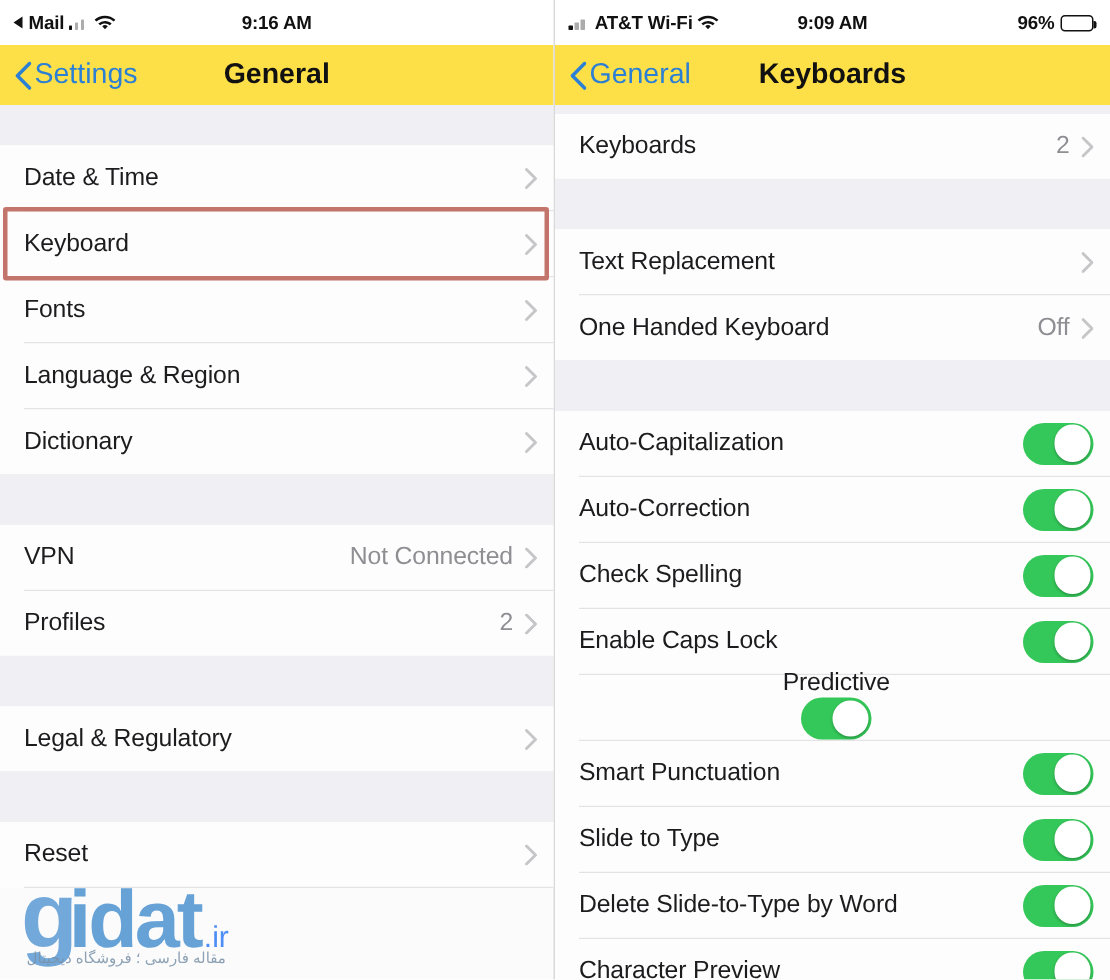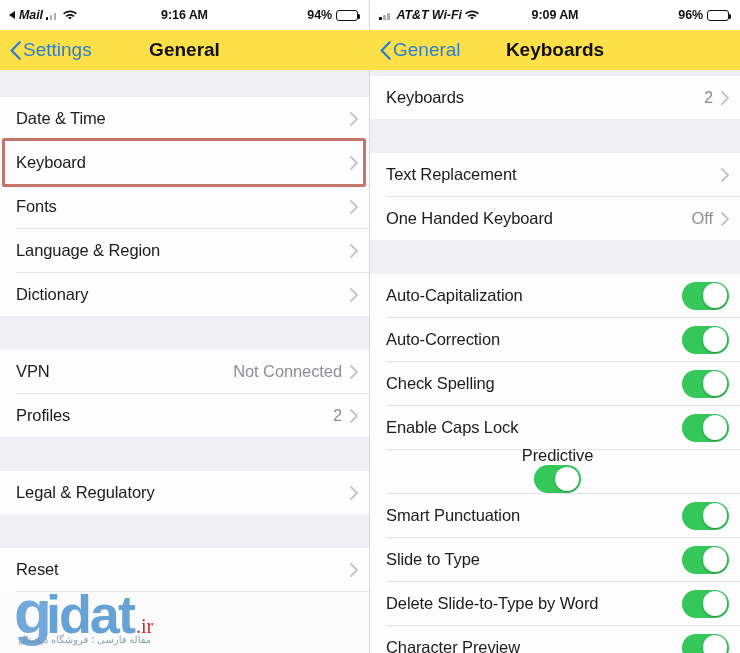--- a/index.html
+++ b/index.html
@@ -16,21 +16,21 @@
   
   .statusbar {
     height:30px; display:flex; align-items:center;
     padding:0 11px 0 9px; font-size:12.5px; font-weight:bold;
     color:#111; background:#ffffff; letter-spacing:-0.1px;
   }
   .sb-left  { display:flex; align-items:center; gap:3px; flex:1; }
   .sb-mid   { position:absolute; left:0; right:0; text-align:center;
               font-size:12.5px; font-weight:bold; pointer-events:none; }
   .sb-right { display:flex; align-items:center; gap:4px; justify-content:flex-end; flex:1; z-index:2;}
-  .carrier-txt { font-size:12.5px; font-weight:bold;font-style:italic; }
+  .carrier-txt { font-size:12.5px; font-weight:bold; }
   .back-tri {
     width:0;height:0;border-top:4px solid transparent;border-bottom:4px solid transparent;
     border-right:6px solid #111; margin-right:1px;
   }
   .bars { display:flex; align-items:flex-end; gap:1.5px; height:9px; }
   .bars i { width:2.5px; background:#111; border-radius:0.5px; display:block; }
   .bars i:nth-child(1){ height:3px; }
   .bars i:nth-child(2){ height:5px; opacity:.35;}
   .bars i:nth-child(3){ height:7px; opacity:.35;}
   .bars i:nth-child(4){ height:9px; opacity:0;}
@@ -103,21 +103,21 @@
   .wm-row { display:flex; align-items:baseline; }
   .wm-g {
     font-size:62px; font-weight:bold; color:#5b9bd5; opacity:.85;
     line-height:.8; letter-spacing:-2px;
   }
   .wm-idat {
     font-size:54px; font-weight:bold; color:#5b9bd5; opacity:.92;
     line-height:.8; letter-spacing:-2px; margin-left:-4px;
   }
   .wm-ir {
-    font-size:20px; color:#b91c1c; opacity:.9; margin-left:2px;font-family:Liberation Serif, serif;
+    font-size:20px; color:#3b82f6; opacity:.9; margin-left:2px;
   }
   .wm-sub {
     font-size:10px; color:#7a92a8; opacity:.85; text-align:right;
     margin-top:-4px; padding-right:2px; direction:rtl;
   }
 </style>
 </head>
 <body>
 
 <div class="screens">
@@ -134,24 +134,20 @@
             <i></i>
             <i></i>
           </span>
         <span class="wifi">
           <svg viewBox="0 0 16 12" width="14" height="11">
               <path d="M8 10.6 5.9 8.3a3.1 3.1 0 0 1 4.2 0L8 10.6zM8 6.2c-1.4 0-2.7.5-3.7 1.4L2.9 6.2A7.6 7.6 0 0 1 8 4.2c1.9 0 3.7.7 5.1 2l-1.4 1.4A5.5 5.5 0 0 0 8 6.2zM8 2.2c-2.5 0-4.8 1-6.5 2.5L0 3.3A11.5 11.5 0 0 1 8 .2c3 0 5.8 1.2 8 3.1L14.5 4.7A9.5 9.5 0 0 0 8 2.2z" fill="#111"></path>
             </svg>
         </span>
       </div>
       <div class="sb-mid">9:16 AM</div>
-      <div class="sb-right">
-        <span>94%</span>
-        <span class="battery"><span class="fill"></span></span>
-      </div>
     </div>
 
     <div class="navbar">
       <div class="nav-back">
         <svg class="chev-back" viewBox="0 0 11 19">
             <path d="M9.7 1.3 1.6 9.5l8.1 8.2" fill="none" stroke="#2b7fd4" stroke-width="2.3" stroke-linecap="round" stroke-linejoin="round"></path>
           </svg>
         <span>Settings</span>
       </div>
       <div class="nav-title">General</div>

